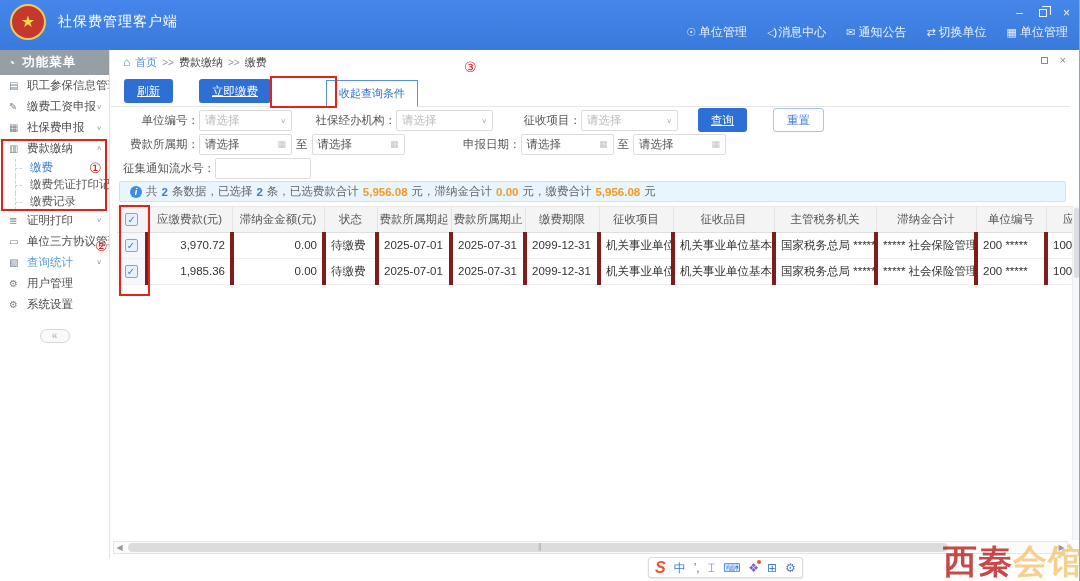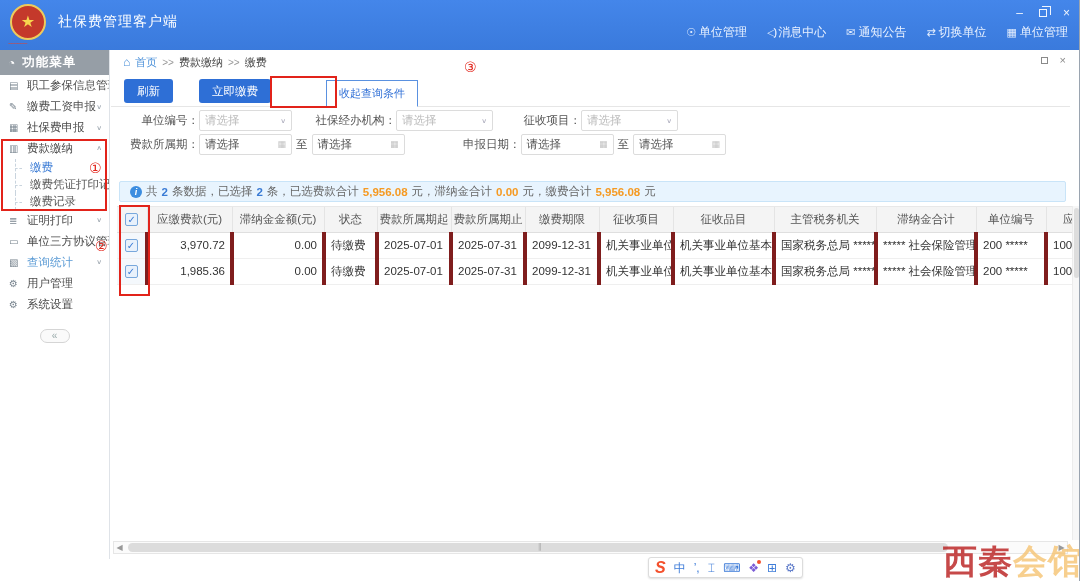--- a/index.html
+++ b/index.html
@@ -63,21 +63,21 @@
   .crumb-row { position:absolute; left:0; top:0; right:0; height:24px; display:flex; align-items:center; padding-left:12px; font-size:11px; color:#666; gap:5px; }
   .crumb-home-icon { color:#4A90D9; font-size:12px; }
   .crumb-link { color:#4A90D9; cursor:default; }
   .crumb-sep { color:#999; font-size:10px; }
   .crumb-cur { color:#444; }
   .page-controls { position:absolute; right:14px; top:4px; display:flex; gap:12px; color:#8A8A8A; font-size:11px; align-items:center; }
   .pg-box { display:inline-block; width:7px; height:7px; border:1px solid #8A8A8A; }
 
   .toolbar { position:absolute; left:0; top:26px; right:10px; height:31px; border-bottom:1px solid #E6E6E6; display:flex; align-items:center; padding-left:13px; }
   .btn { height:24px; padding:0 13px; border-radius:3px; font-size:11.5px; border:none; cursor:default; }
-  .btn.primary { background:#2E6FD6; color:#fff; }
+  .btn.primary { background:#2E6FD6; color:#fff;text-decoration:underline; }
   .btn.ghost { background:#fff; border:1px solid #A8C4EC; color:#3F7AD6; }
   .btn + .btn { margin-left:26px; }
   .query-tab { align-self:flex-end; height:27px; margin-bottom:-1px; margin-left:55px; display:flex; align-items:center; padding:0 12px; background:#fff; border:1px solid #5A91E0; border-bottom:1px solid #fff; color:#2F6FD6; font-size:11px; cursor:default; }
 
   .filter-panel { position:absolute; left:0; top:57px; right:10px; height:70px; font-size:11.5px; color:#666; }
   .f-row { display:flex; align-items:center; height:22px; margin-top:2px; }
   .f-label { width:88px; text-align:right; flex:none; color:#555; }
   .f-label.wide { width:104px; }
   .sel, .datebox, .textbox { height:21px; border:1px solid #DCDCDC; border-radius:2px; background:#fff; display:flex; align-items:center; padding:0 5px; cursor:default; }
   .sel { width:93px; justify-content:space-between; color:#BBB; }
@@ -292,20 +292,24 @@
         <span class="f-label wide">社保经办机构：</span>
         <div class="sel w2">
           <span>请选择</span>
           <span class="chev">∨</span>
         </div>
         <span class="f-label">征收项目：</span>
         <div class="sel w2">
           <span>请选择</span>
           <span class="chev">∨</span>
         </div>
+        <div class="f-actions">
+          <button class="btn primary">查询</button>
+          <button class="btn ghost">重置</button>
+        </div>
       </div>
       <div class="f-row">
         <span class="f-label">费款所属期：</span>
         <div class="datebox">
           <span>请选择</span>
           <span class="cal">▦</span>
         </div>
         <span class="to-label">至</span>
         <div class="datebox">
           <span>请选择</span>
@@ -314,20 +318,26 @@
         <span class="gap-lg"></span>
         <span class="f-label">申报日期：</span>
         <div class="datebox">
           <span>请选择</span>
           <span class="cal">▦</span>
         </div>
         <span class="to-label">至</span>
         <div class="datebox">
           <span>请选择</span>
           <span class="cal">▦</span>
+        </div>
+      </div>
+      <div class="f-row">
+        <span class="f-label wide">征集通知流水号：</span>
+        <div class="textbox">
+          <input value="" style="">
         </div>
       </div>
     </div>
 
     <div class="info-bar">
       <span class="info-icon">i</span>
       <span>共</span>
       <span class="num-blue">2</span>
       <span>条数据，已选择</span>
       <span class="num-blue">2</span>

